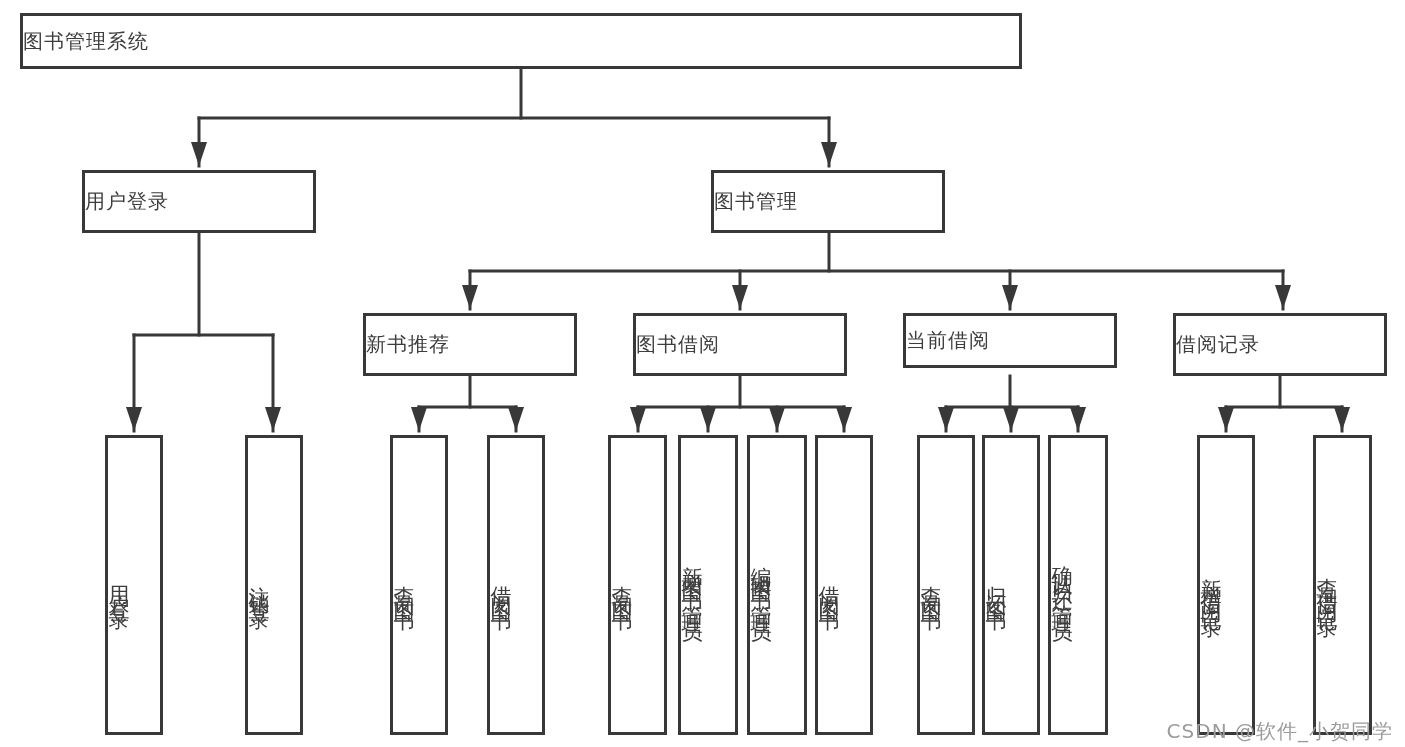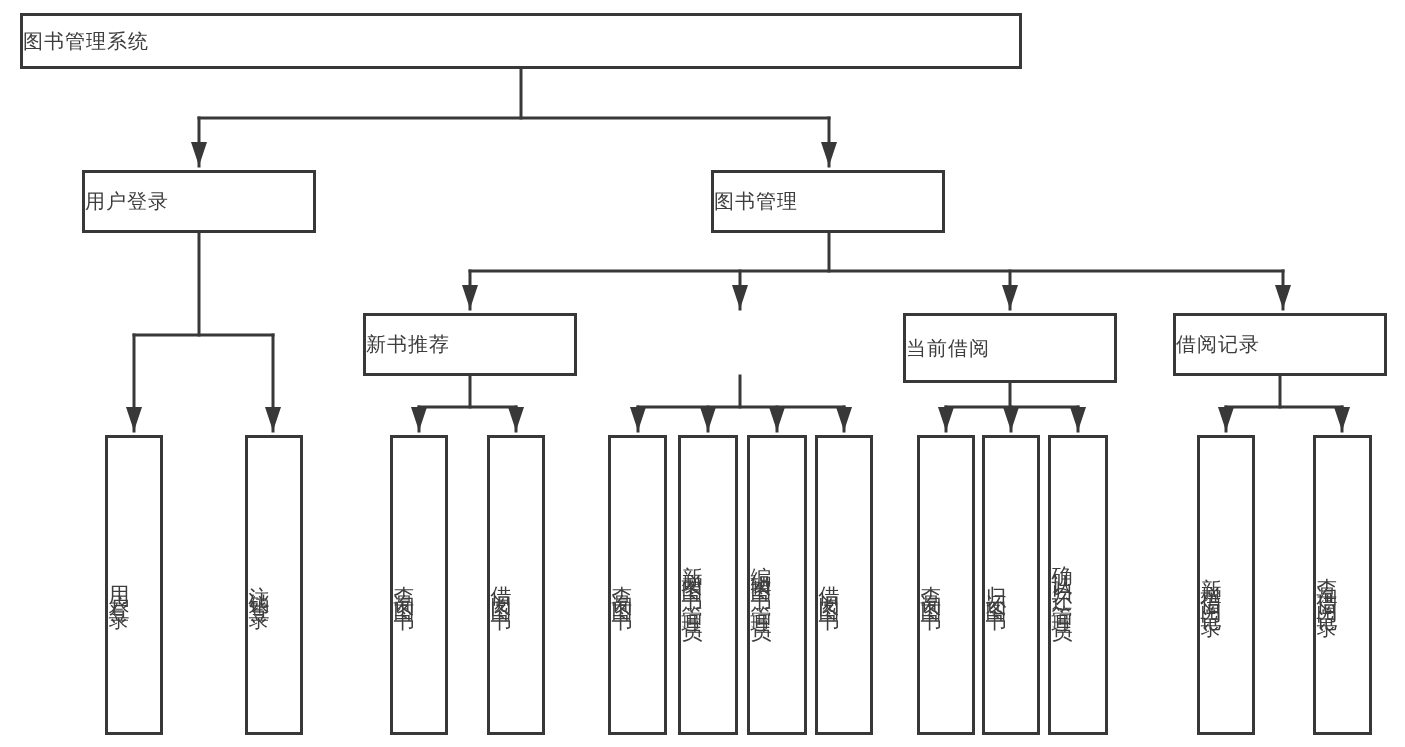--- a/index.html
+++ b/index.html
@@ -117,21 +117,24 @@
   <div class="box hbox" style="left:82px; top:170px; width:234px; height:63px;">
     <span>用户登录</span>
   </div>
   <div class="box hbox" style="left:363px; top:313px; width:214px; height:63px;">
     <span>新书推荐</span>
   </div>
 
   <div class="box hbox" style="left:711px; top:170px; width:234px; height:63px;">
     <span>图书管理</span>
   </div>
-  <div class="box hbox" style="left:903px; top:313px; width:214px; height:70px;">
+  <div class="box hbox" style="left:633px; top:313px; width:214px; height:63px;">
+    <span>图书借阅</span>
+  </div>
+  <div class="box hbox" style="left:903px; top:313px; width:214px; height:55px;">
     <span>当前借阅</span>
   </div>
   <div class="box hbox" style="left:1173px; top:313px; width:214px; height:63px;">
     <span>借阅记录</span>
   </div>
 
   <div class="box vbox" style="left:105px; top:435px; width:58px; height:300px;">
     <span class="vtext">用户登录</span>
   </div>
   <div class="box vbox" style="left:245px; top:435px; width:58px; height:300px;">
@@ -168,13 +171,14 @@
     <span class="vtext">确认归还（管理员）</span>
   </div>
 
   <div class="box vbox" style="left:1197px; top:435px; width:58px; height:300px;">
     <span class="vtext">新增借阅记录</span>
   </div>
   <div class="box vbox" style="left:1313px; top:435px; width:59px; height:300px;">
     <span class="vtext">查询借阅记录</span>
   </div>
 
+  <div id="watermark">CSDN @软件_小贺同学</div>
 </div>
 
 </body></html>

